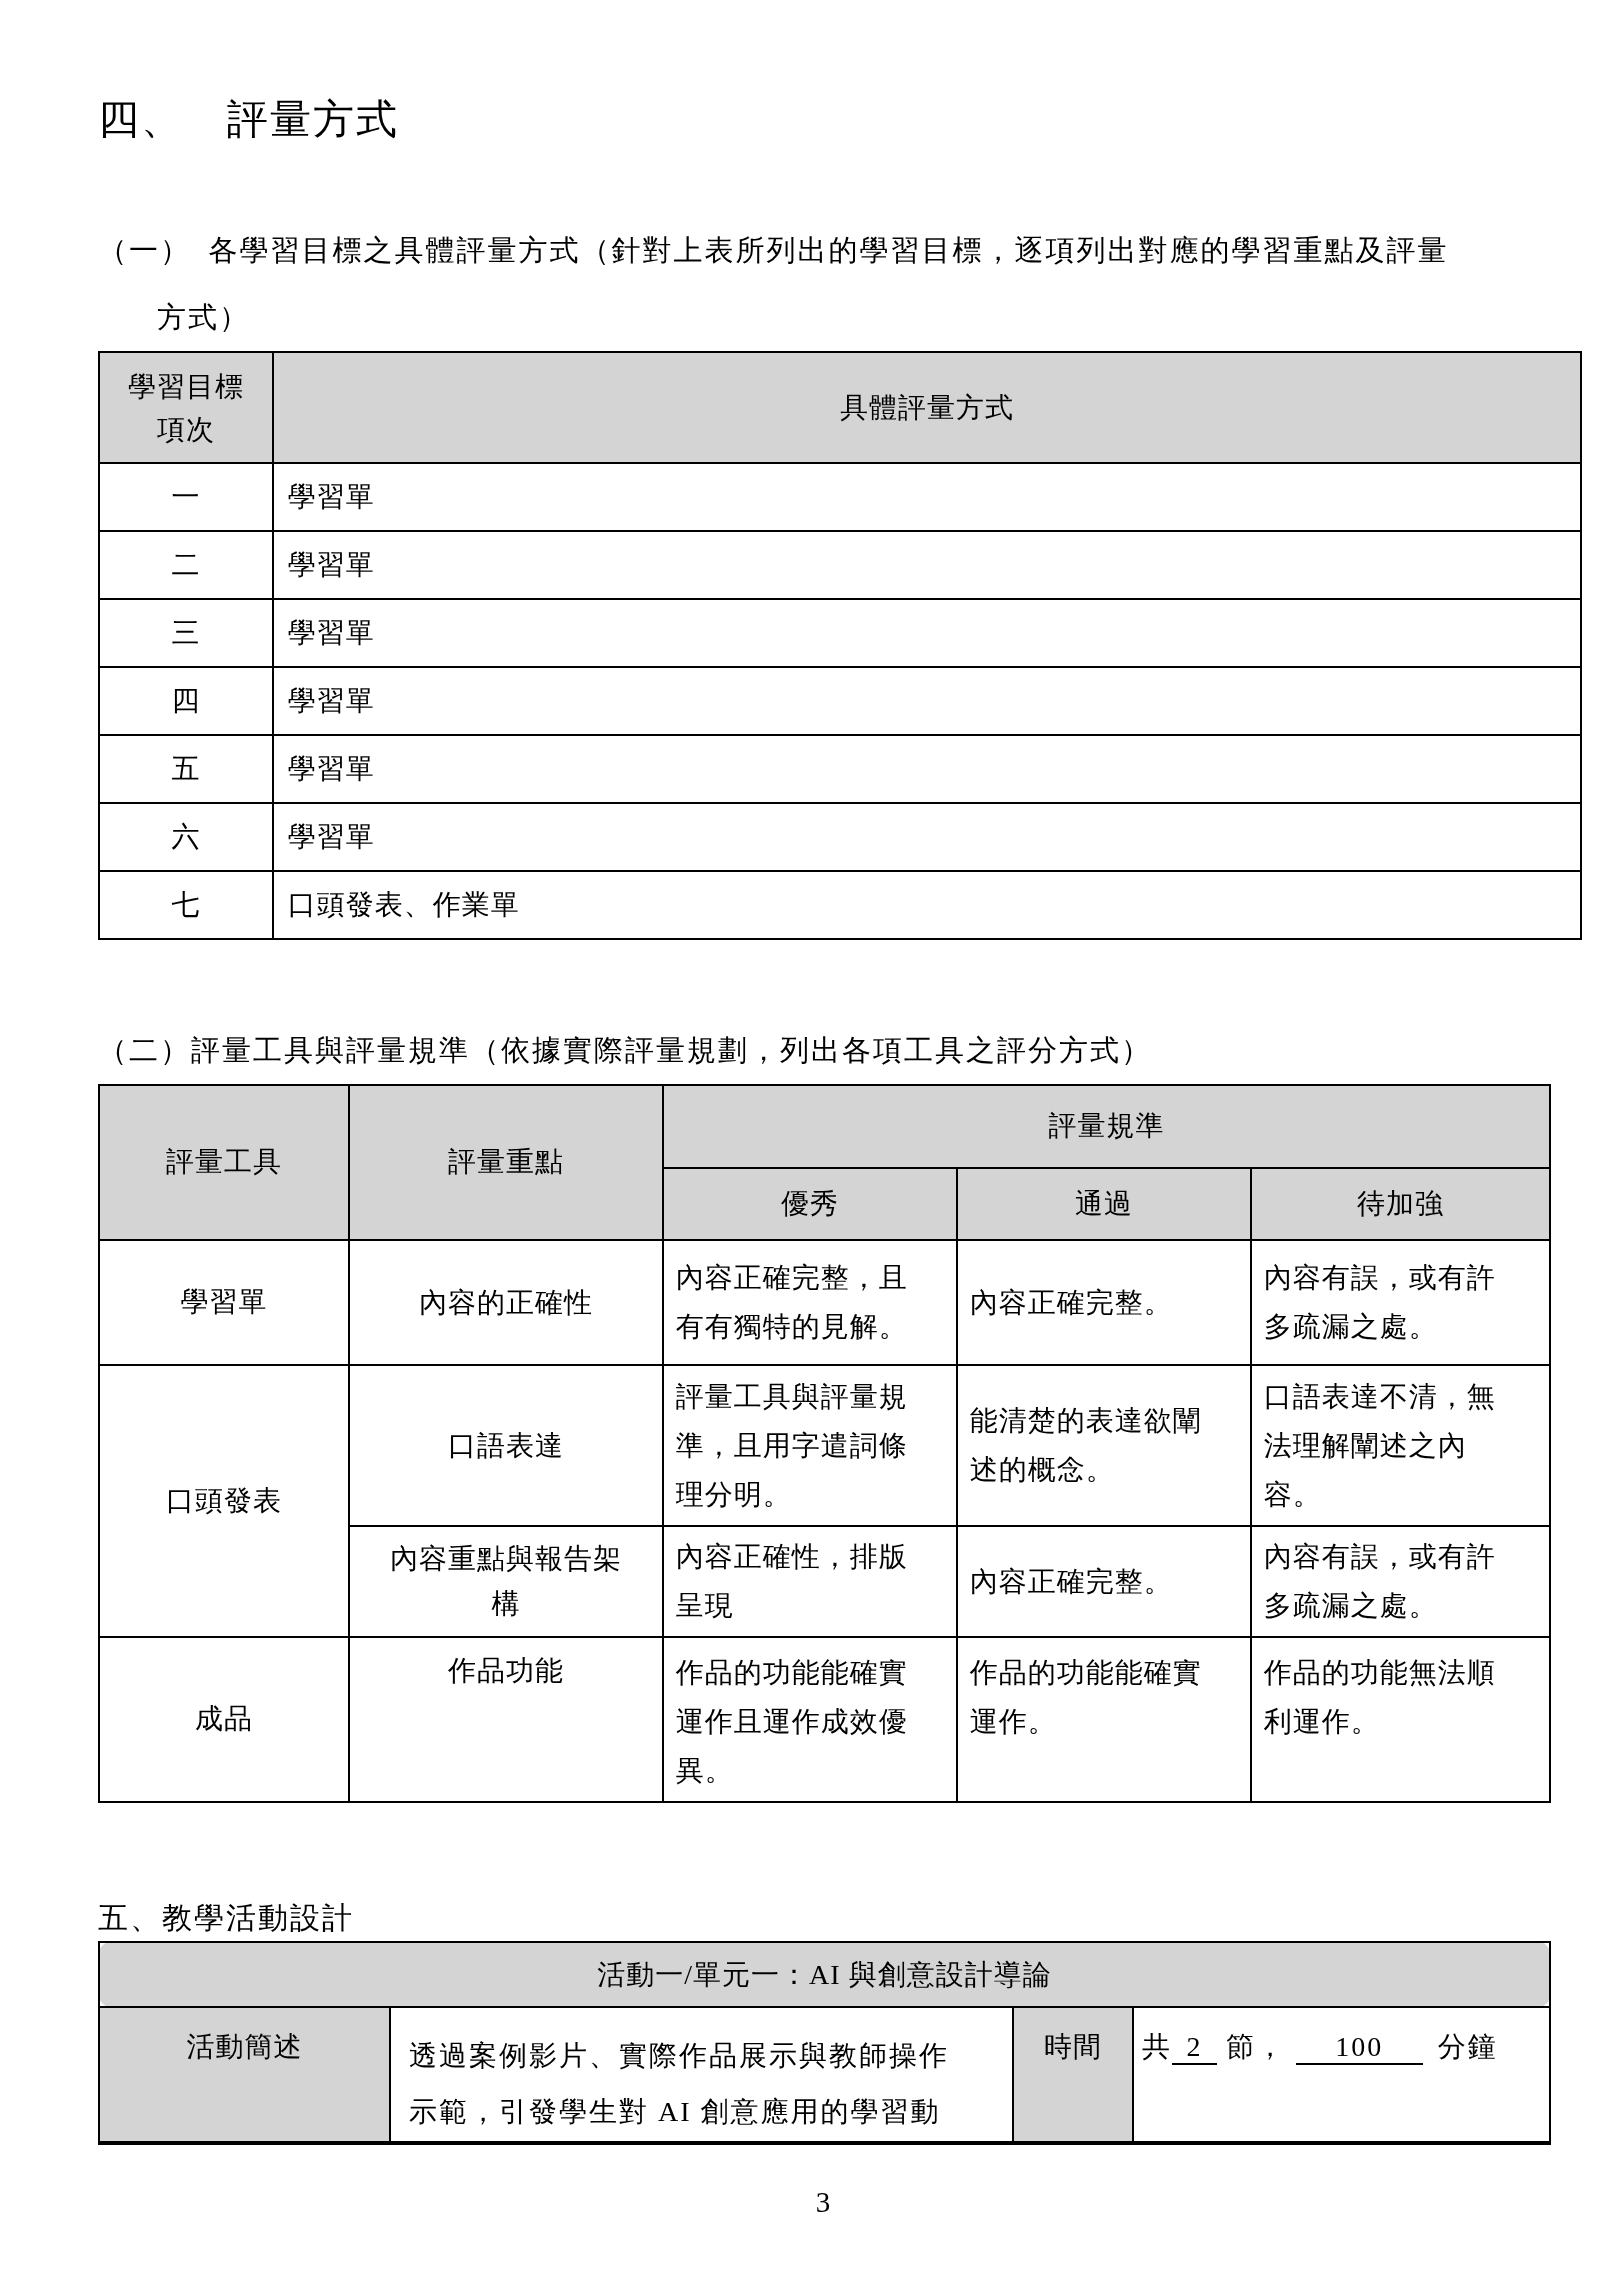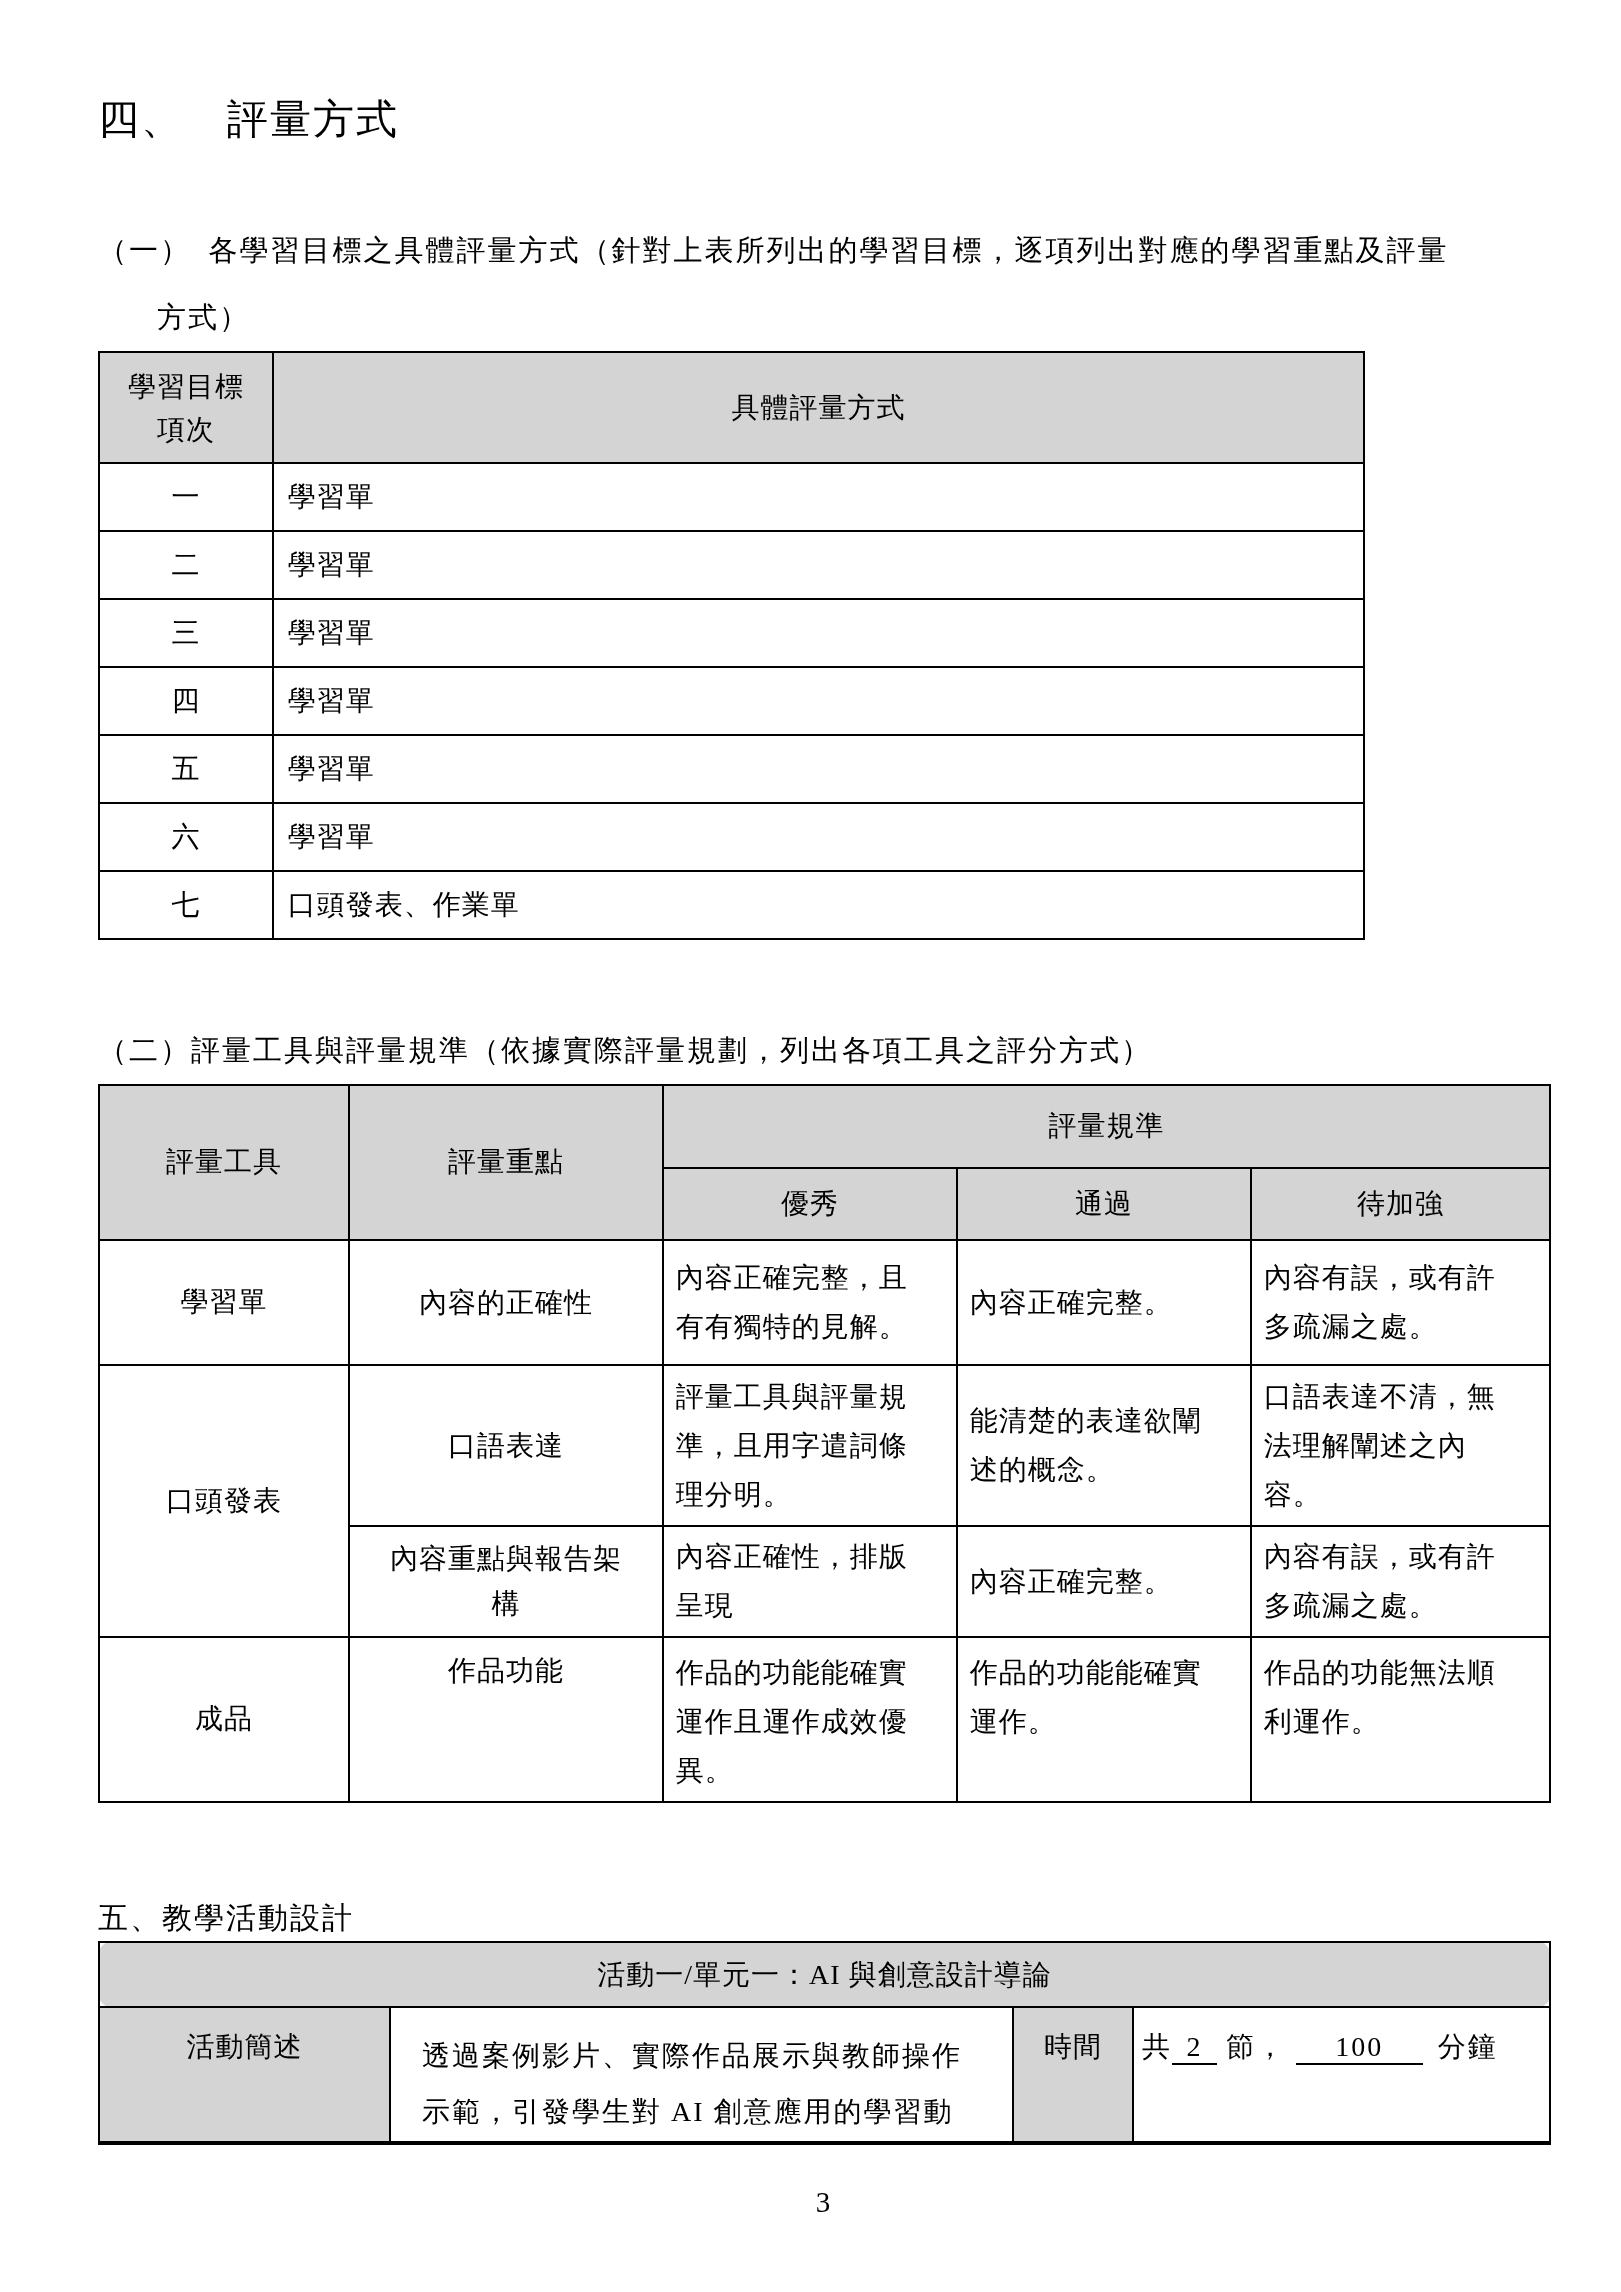--- a/index.html
+++ b/index.html
@@ -18,21 +18,21 @@
   .para1 { margin-top:76px; }
 
   table { border-collapse:collapse; table-layout:fixed; border:2.9px solid #000; }
   td { border:2px solid #000; border-top-width:2.9px; border-bottom-width:2.9px;
        font-size:28px; letter-spacing:1px; vertical-align:middle;
        box-sizing:border-box; overflow:hidden; }
   .gray { background:#d4d4d4; }
   .ctr  { text-align:center; }
 
   
-  .t1 { width:1267px; }
+  .t1 { width:1484px; }
   .t1 .hdr td { height:111px; }
   .t1 .hc1 div { display:block; text-align:center; line-height:43px; }
   .t1 td.num { text-align:center; }
   .t1 tr.dr td { height:68px; }
   .t1 td.meth { padding-left:13.7px; }
 
   
   .t2 { width:1451px; margin-top:11.8px; }
   .t2 td.rub { text-align:left; line-height:49px; padding:5.9px 43px 5.9px 11.8px; }
   .t2 td.focus { text-align:center; line-height:45px; padding:0 35px; }
@@ -43,21 +43,21 @@
   .t2 tr.r2 td { height:152px; }
   .t2 tr.r3 td { height:110px; }
   .t2 tr.r4 td { height:156px; vertical-align:top; padding-top:9.8px; }
   .t2 tr.r4 td.tool { vertical-align:middle; padding-top:0; }
 
   
   .t3 { width:1451px; margin-top:2px; border-bottom-width:4.9px; }
   .t3 td.title { height:65px; text-align:center;border-radius:12px; }
   .t3 tr.r2 td { height:125px; vertical-align:top; padding-top:19.6px; }
   .t3 td.brieflbl { text-align:center; }
-  .t3 td.brief { padding-left:31px; padding-right:9.8px; }
+  .t3 td.brief { padding-left:18px; padding-right:9.8px; }
   .t3 td.brief span { display:block; line-height:56px; letter-spacing:2px; }
   .t3 td.timelbl { text-align:center; }
   .t3 td.timeval { padding-left:8px; letter-spacing:2px; }
   .uline { display:inline-block; border-bottom:2.9px solid #000; text-align:center; }
   .u-s { min-width:45px; }
   .u-m { min-width:127px; margin-left:9.8px; margin-right:5.9px; }
 
   .h5 { font-size:30px; line-height:43px; letter-spacing:2px; margin-top:93px; }
   .pgnum { margin-top:41px; text-align:center; font-size:29px; }
 </style>

